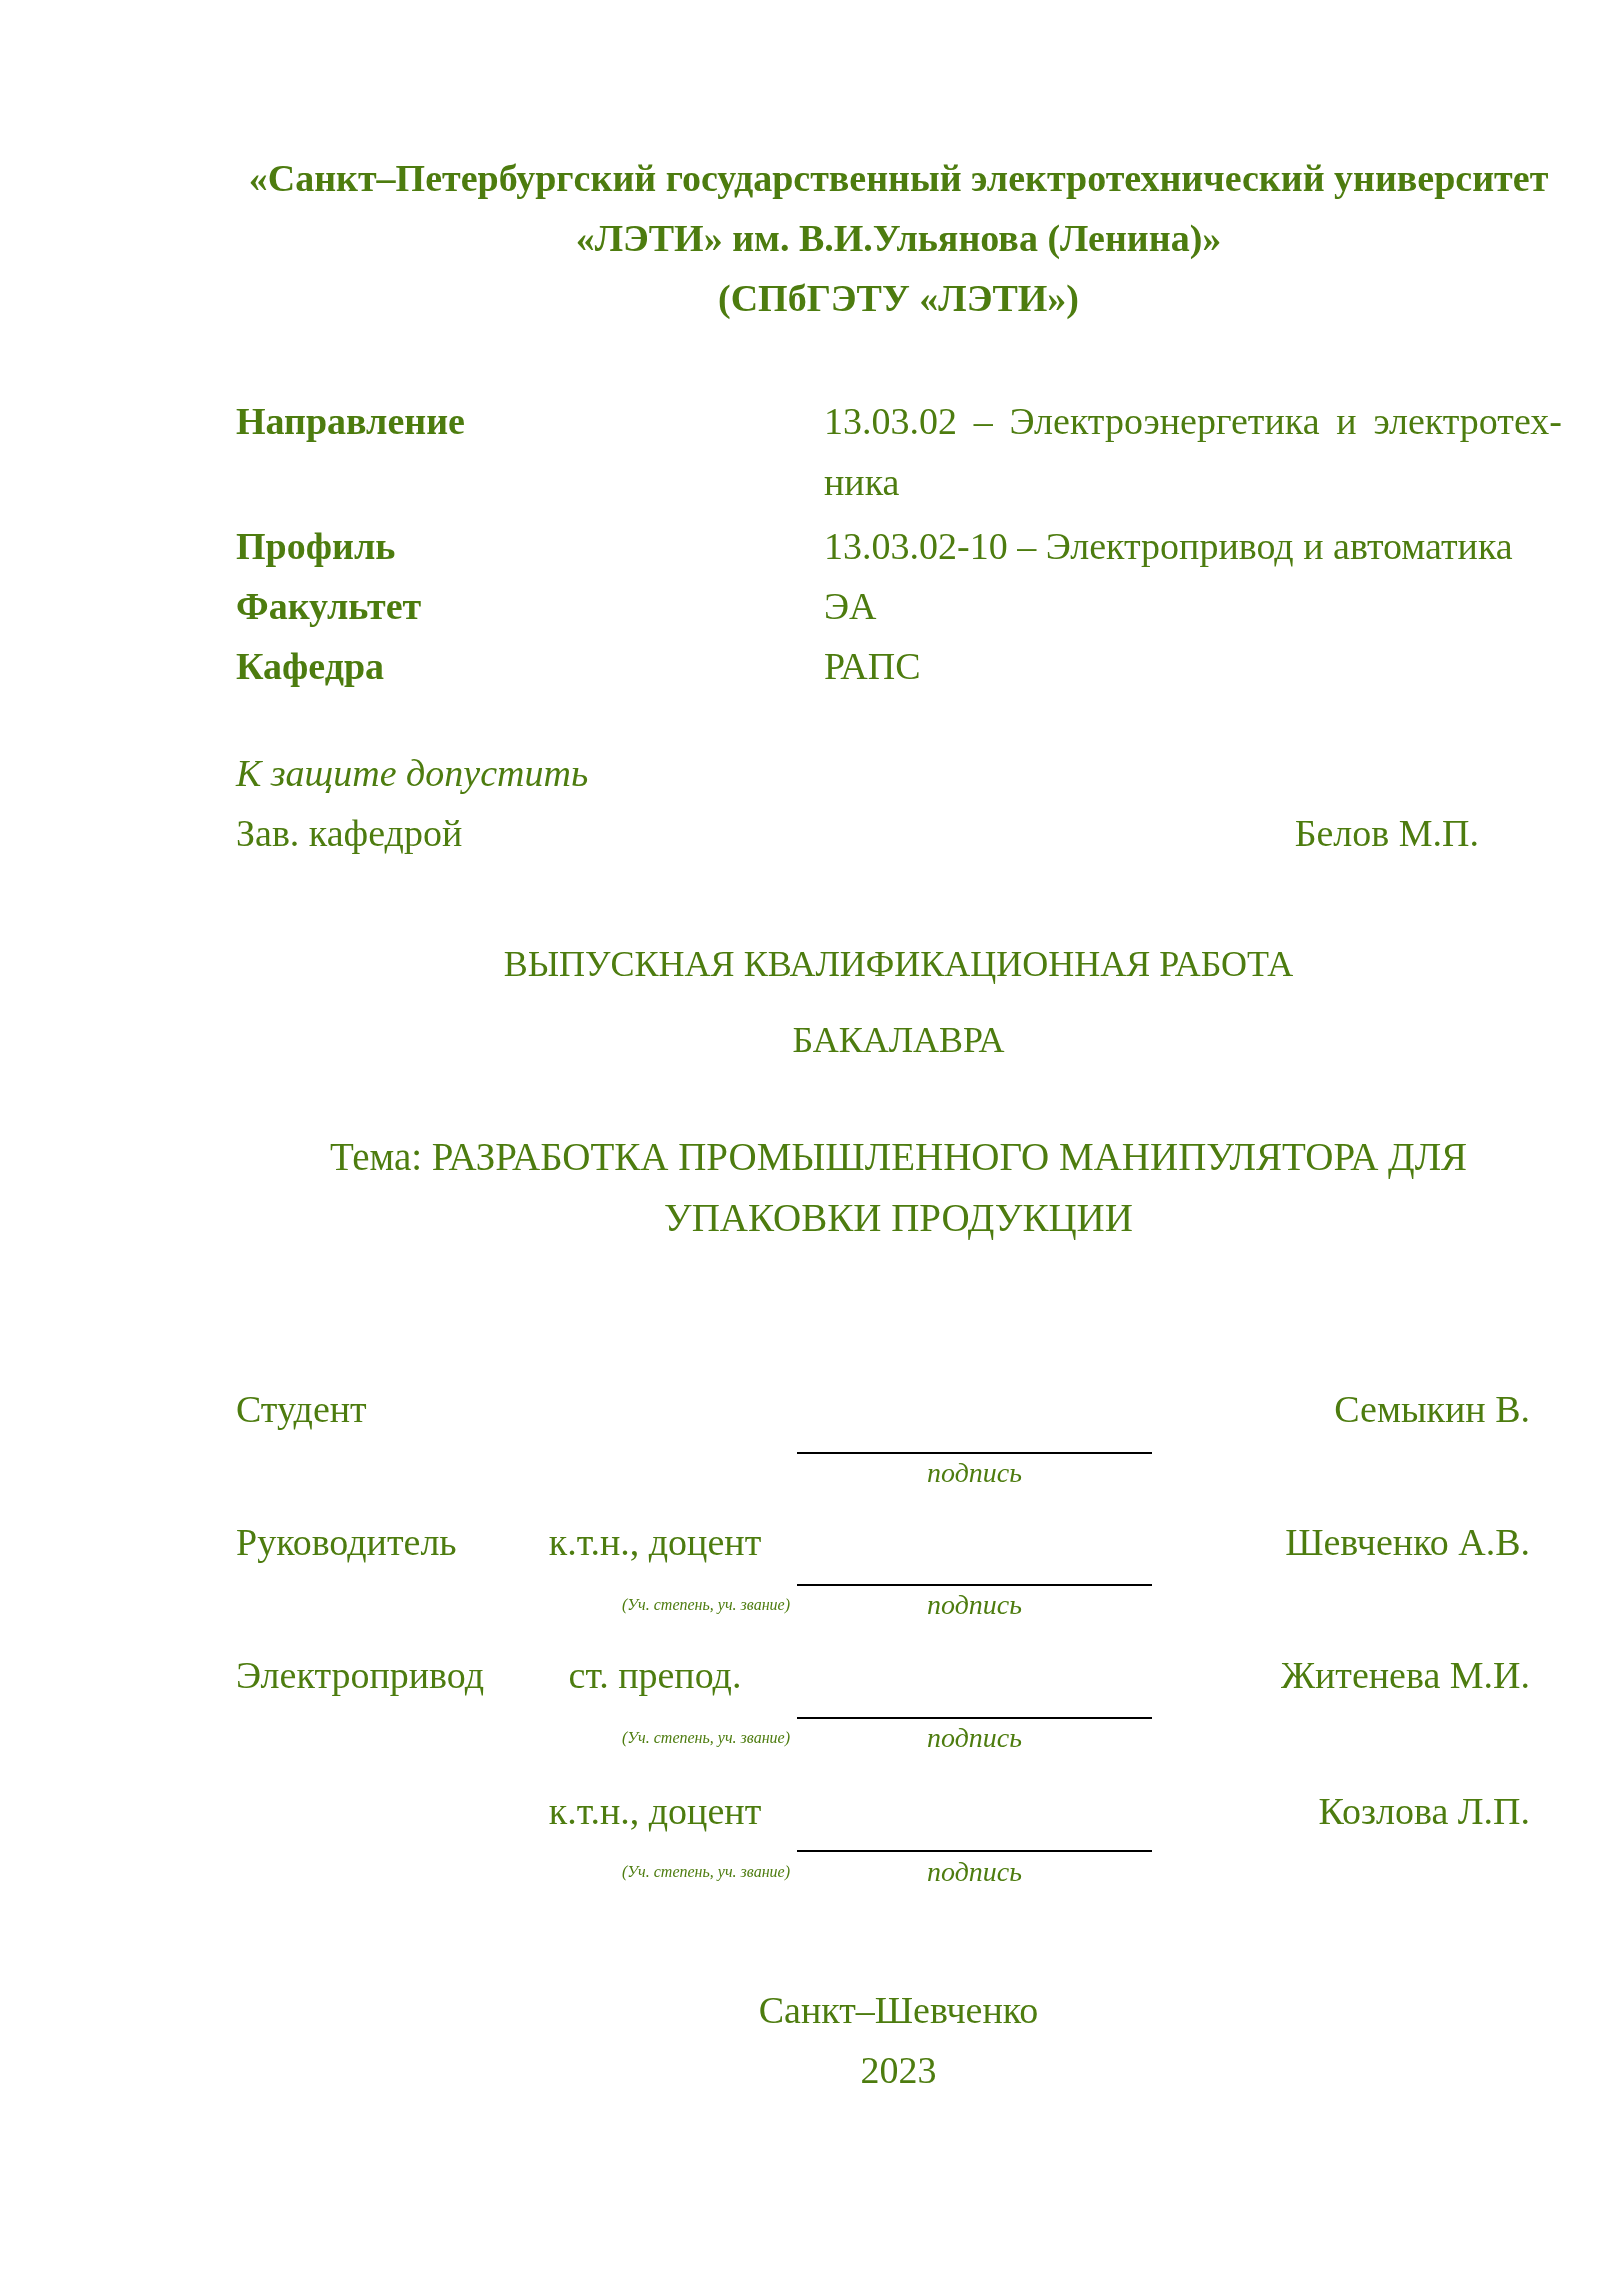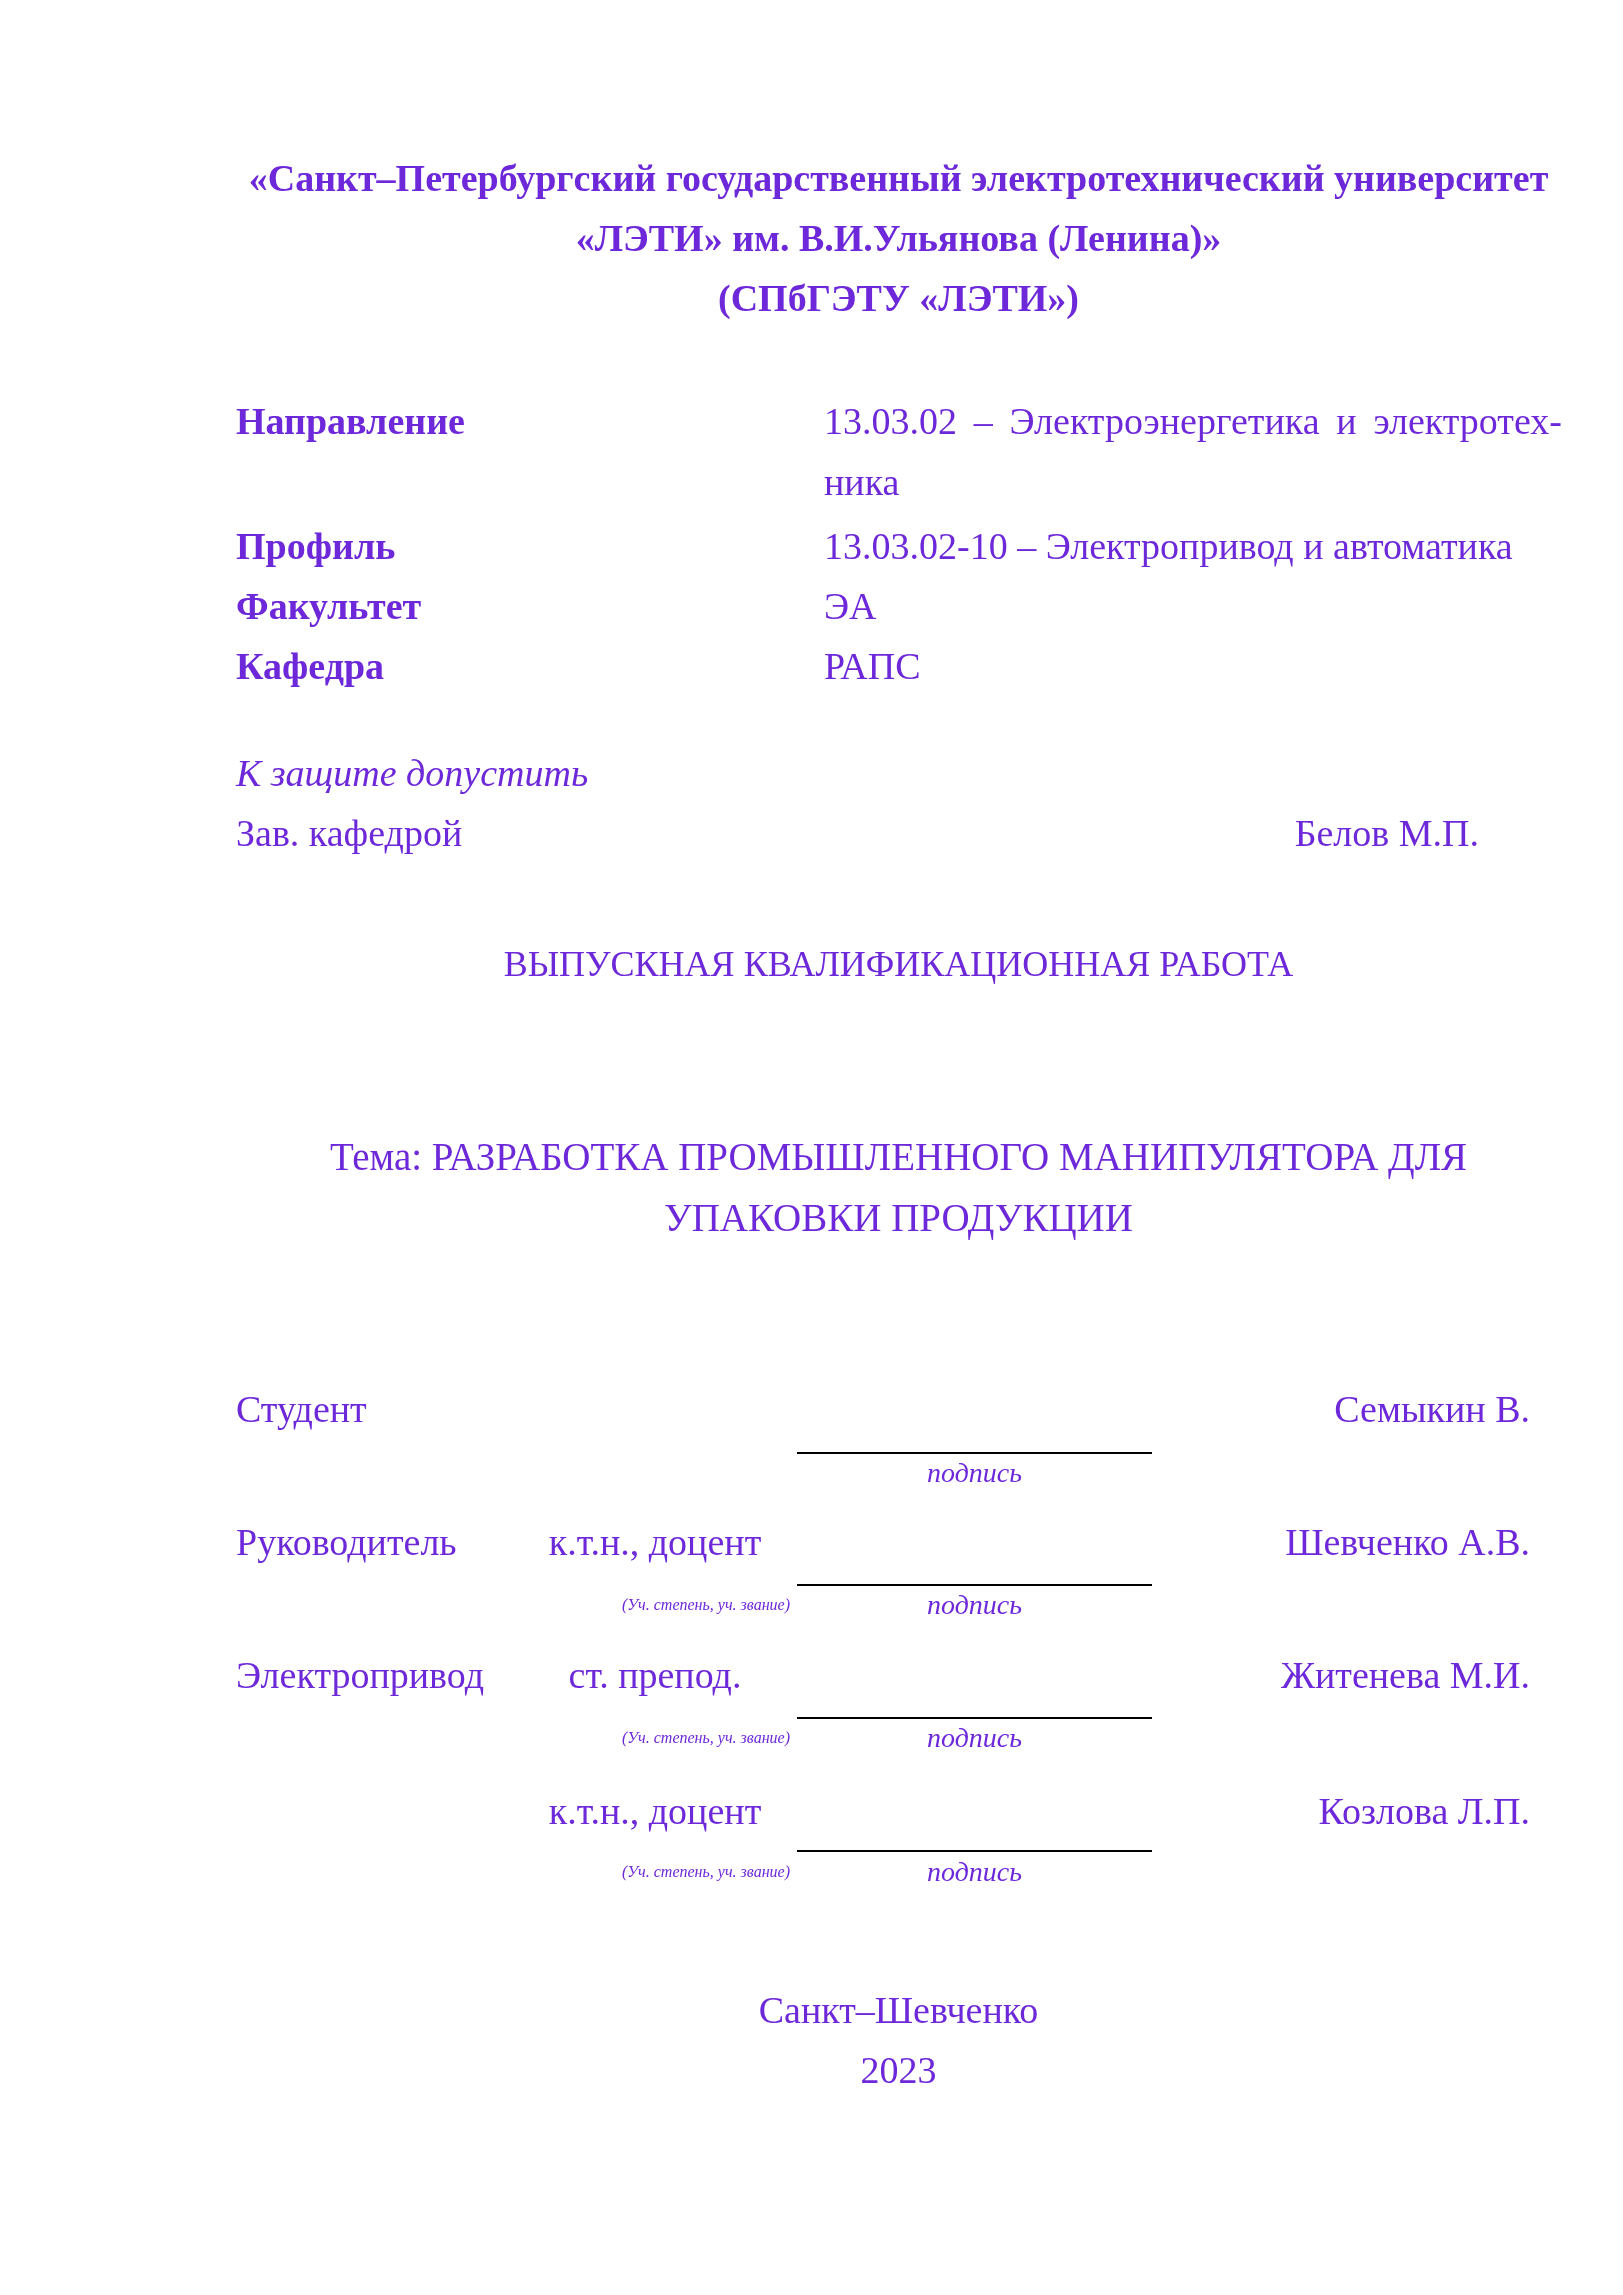--- a/index.html
+++ b/index.html
@@ -2,21 +2,21 @@
 <html style="font-size:12.6px"><head>
 <meta charset="utf-8">
 <style>
   html, body { margin: 0; padding: 0; background: #888; }
   .page {
     position: relative;
     width: 1623px;
     height: 2295px;
     margin: 0 auto;
     background: #ffffff;
-    color: #6d28d9;
+    color: #4d7c0f;
     font-family: "Liberation Serif", "DejaVu Serif", serif;
     overflow: hidden;
   }
   .abs { position: absolute; }
   .body-text { font-size: 38px; line-height: 61px; }
   .bold { font-weight: bold; }
   .italic { font-style: italic; }
   .header-block {
     top: 148px; left: 236px; width: 1325px;
     font-size: 38px; line-height: 60px; font-weight: bold; text-align: center;
@@ -76,20 +76,21 @@
 
   <div class="abs body-text bold label-col" style="top:636px;">Кафедра</div>
   <div class="abs body-text value-col" style="top:636px;">РАПС</div>
 
   <div class="abs body-text italic label-col" style="top:743px;">К защите допустить</div>
   <div class="abs body-text label-col" style="top:803px;">Зав. кафедрой</div>
   <div class="abs body-text" style="top:803px; right:144px;">Белов М.П.</div>
 
   <div class="abs title-block">
     <div>ВЫПУСКНАЯ КВАЛИФИКАЦИОННАЯ РАБОТА</div>
+    <div>БАКАЛАВРА</div>
   </div>
 
   <div class="abs topic-block">
     <div>Тема: РАЗРАБОТКА ПРОМЫШЛЕННОГО МАНИПУЛЯТОРА ДЛЯ</div>
     <div>УПАКОВКИ ПРОДУКЦИИ</div>
   </div>
 
   <div>
     <div class="abs body-text label-col" style="top:1379px;">Студент</div>
     <div class="abs body-text name-col" style="top:1379px;">Семыкин В.</div>

